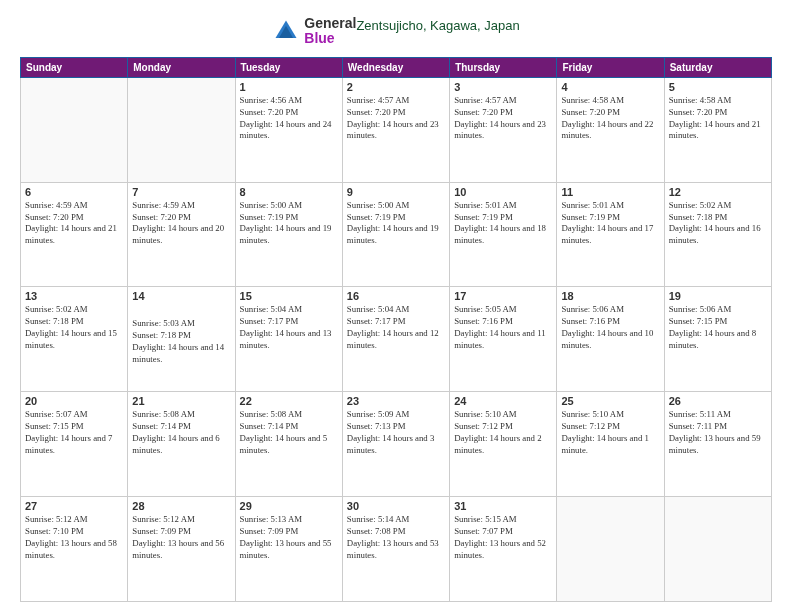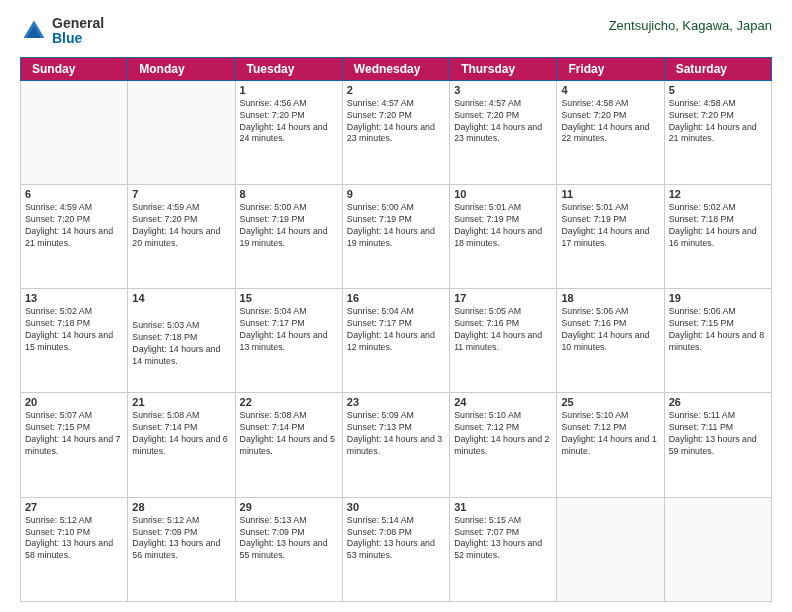--- a/index.html
+++ b/index.html
@@ -12,21 +12,21 @@
     }
     .page {
       width: 792px;
       height: 612px;
       padding: 16px 20px 10px 20px;
       display: flex;
       flex-direction: column;
     }
     .header {
       display: flex;
-      justify-content: space-between;
+      justify-content: center;
       align-items: flex-start;
       margin-bottom: 10px;
     }
     .logo {
       display: flex;
       align-items: center;
       gap: 4px;
     }
     .logo-text {
       display: flex;
@@ -34,21 +34,21 @@
       line-height: 1.1;
     }
     .logo-general {
       font-size: 14px;
       font-weight: bold;
       color: #333;
     }
     .logo-blue {
       font-size: 14px;
       font-weight: bold;
-      color: #0369a1;
+      color: #a21caf;
     }
     .logo-icon {
       width: 28px;
       height: 28px;
     }
     .title-block {
       text-align: right;
     }
     .month-title {
       font-size: 36px;
@@ -62,25 +62,25 @@
       margin-top: 2px;
     }
     .calendar {
       flex: 1;
       border: 1px solid #ccc;
       border-collapse: collapse;
       width: 100%;
       table-layout: fixed;
     }
     .calendar th {
-      background: #be185d;
+      background: #701a75;
       color: #fff;
-      font-size: 12px;
-      font-weight: bold;
-      padding: 4px 11px;
+      font-size: 10px;
+      font-weight: bold;
+      padding: 4px 5px;
       text-align: left;
       border: 1px solid #1a5fa0;
     }
     .calendar td {
       border: 1px solid #ccc;
       vertical-align: top;
       padding: 3px 4px;
       font-size: 9.5px;
       color: #333;
       height: 88px;
@@ -89,20 +89,21 @@
       font-size: 11px;
       font-weight: bold;
       color: #333;
       display: block;
       margin-bottom: 2px;
     }
     .day-info {
       font-size: 8.8px;
       color: #333;
       line-height: 1.35;
+      font-family: Liberation Serif, serif;
     }
     .empty-cell {
       background: #f9f9f9;
     }
   </style>
 </head>
 <body>
 
 <div class="page">
   <div class="header">

